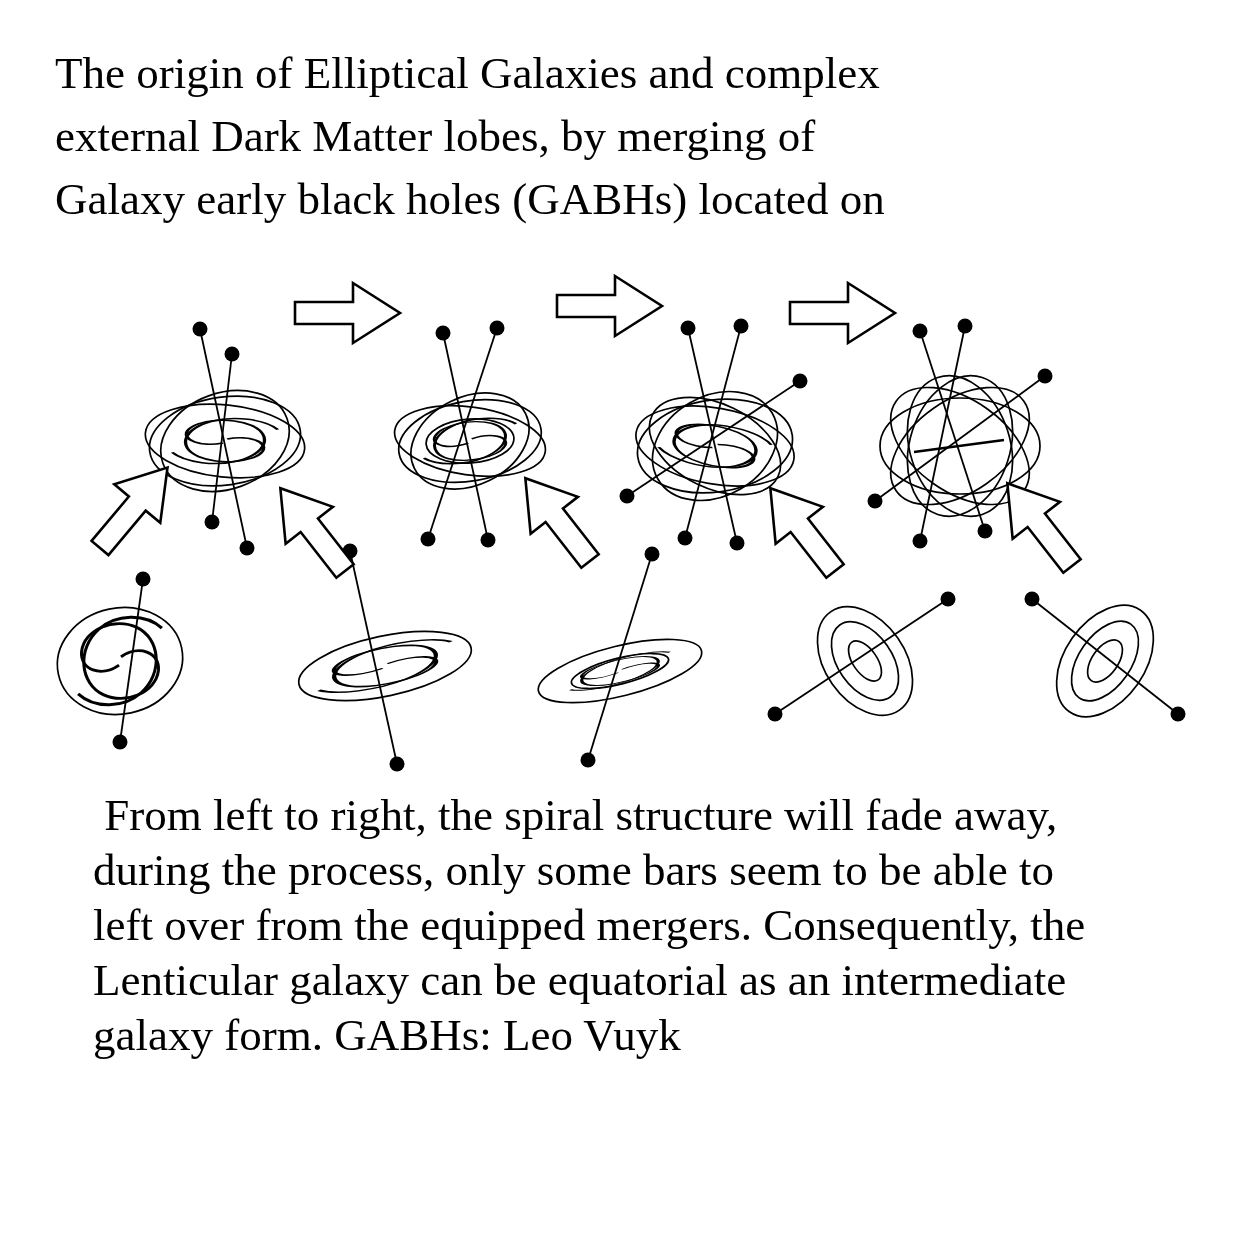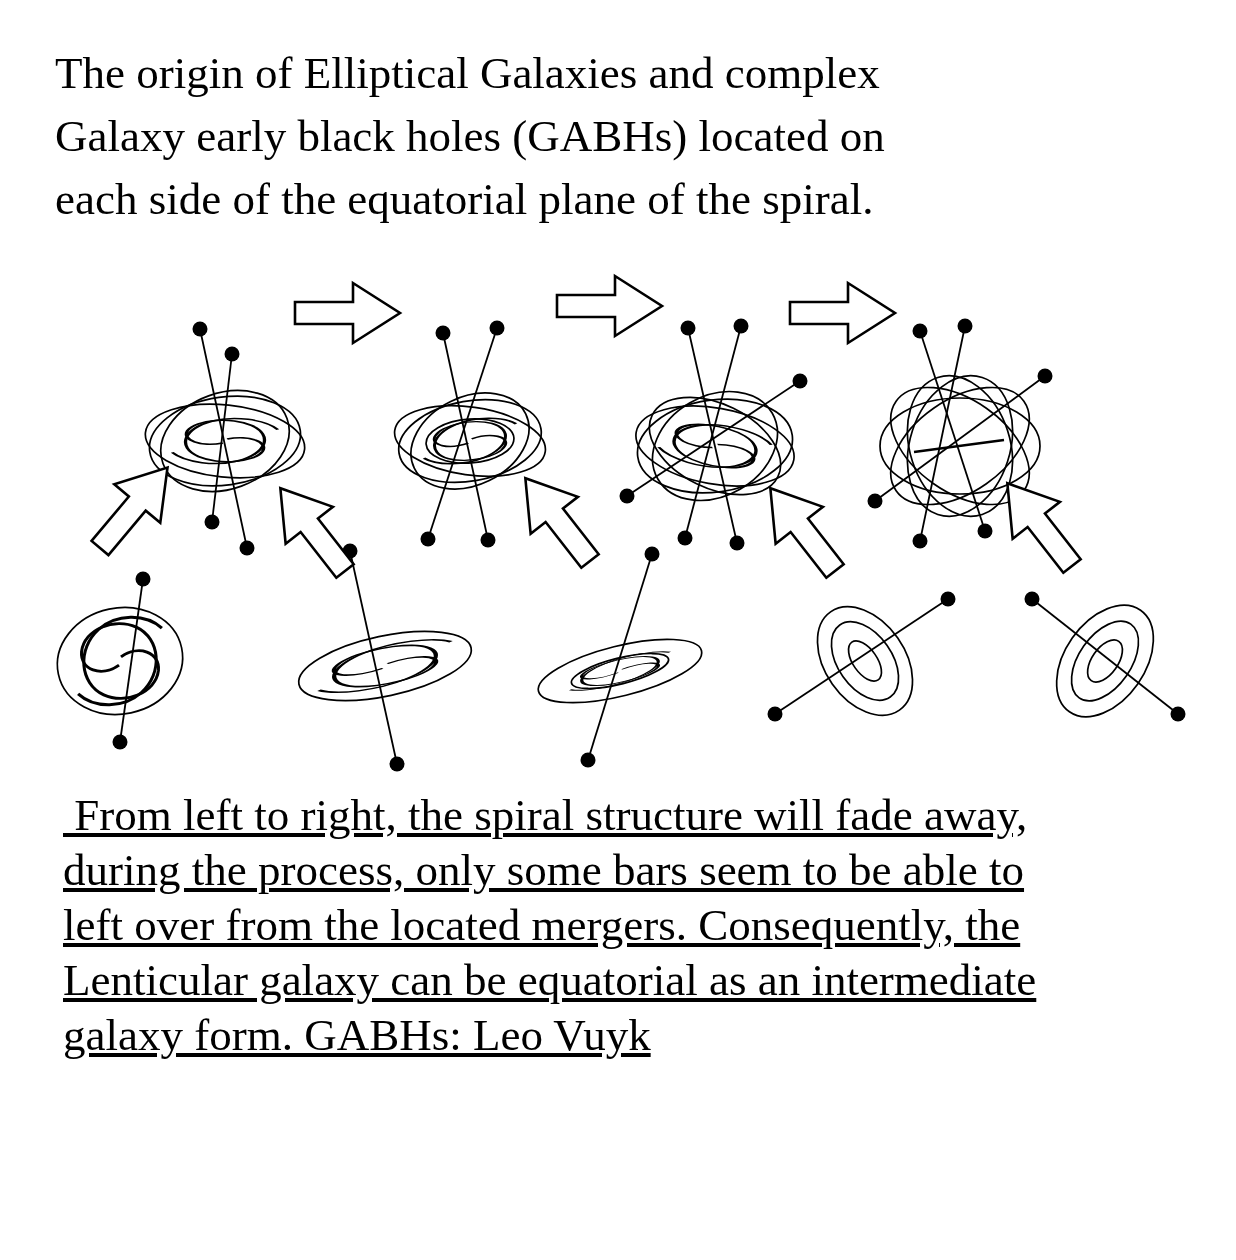--- a/index.html
+++ b/index.html
@@ -4,39 +4,39 @@
 <style>
   html, body { margin: 0; padding: 0; }
   body {
     width: 1236px; height: 1260px;
     background: #ffffff; color: #000000;
     font-family: "Liberation Serif", serif;
     overflow: hidden;
   }
   .title { margin: 42px 20px 0 55px; }
   .title .line { font-size: 45px; line-height: 63px; white-space: pre; }
-  .caption { margin: 12px 20px 0 63px; text-decoration: underline; }
+  .caption { margin: 12px 20px 0 93px; }
   .caption .line { font-size: 45px; line-height: 55px; white-space: pre; }
   svg.diagram { display: block; }
   .ink   { stroke: #000; fill: none; stroke-width: 1.7; }
   .scrib { stroke: #000; fill: none; stroke-width: 3; }
   .wire  { stroke: #000; stroke-width: 1.8; }
   .dot   { fill: #000; }
   .arrow { fill: #fff; stroke: #000; stroke-width: 2.6; stroke-linejoin: miter; }
   .bar   { stroke: #000; stroke-width: 2.6; }
 </style>
 </head>
 <body>
 
 <div class="page">
 
   <div class="title">
     <div class="line">The origin of Elliptical Galaxies and complex</div>
+    <div class="line">external Dark Matter lobes, by merging of</div>
     <div class="line">Galaxy early black holes (GABHs) located on</div>
-    <div class="line">each side of the equatorial plane of the spiral.</div>
   </div>
 
   <svg class="diagram" width="1236" height="545" viewBox="0 0 1236 545">
     <defs>
       <path id="arrowshape" d="M 0 -11 L 58 -11 L 58 -30 L 105 0 L 58 30 L 58 11 L 0 11 Z"></path>
       <path id="arm" d="M 2 -4 C 22 -12 40 2 34 20 C 26 42 -6 46 -24 30 C -44 12 -38 -24 -12 -38 C 8 -49 36 -42 48 -22"></path>
       <g id="spiralpair">
         <use href="#arm"></use>
         <use href="#arm" transform="rotate(180)"></use>
       </g>
@@ -166,18 +166,18 @@
     <use href="#arrowshape" class="arrow" transform="translate(100,317) rotate(-50)"></use>
     <use href="#arrowshape" class="arrow" transform="translate(345,340) rotate(-128)"></use>
     <use href="#arrowshape" class="arrow" transform="translate(590,330) rotate(-128)"></use>
     <use href="#arrowshape" class="arrow" transform="translate(835,340) rotate(-128)"></use>
     <use href="#arrowshape" class="arrow" transform="translate(1072,335) rotate(-128)"></use>
   </svg>
 
   <div class="caption">
     <div class="line"> From left to right, the spiral structure will fade away,</div>
     <div class="line">during the process, only some bars seem to be able to</div>
-    <div class="line">left over from the located mergers. Consequently, the</div>
+    <div class="line">left over from the equipped mergers. Consequently, the</div>
     <div class="line">Lenticular galaxy can be equatorial as an intermediate</div>
     <div class="line">galaxy form. GABHs: Leo Vuyk</div>
   </div>
 
 </div>
 
 </body></html>

